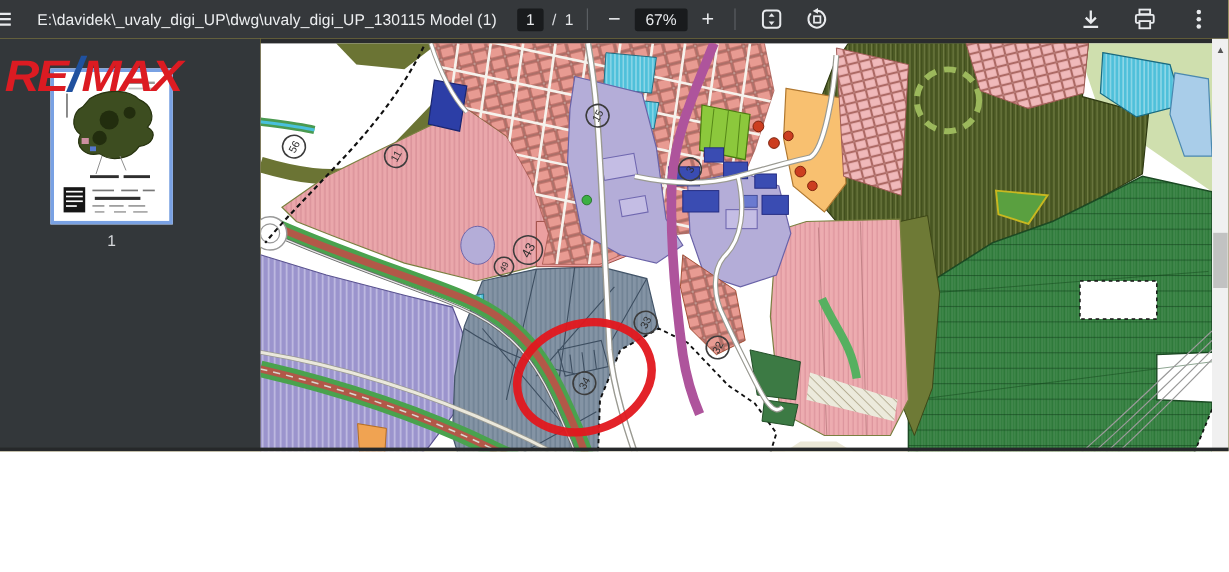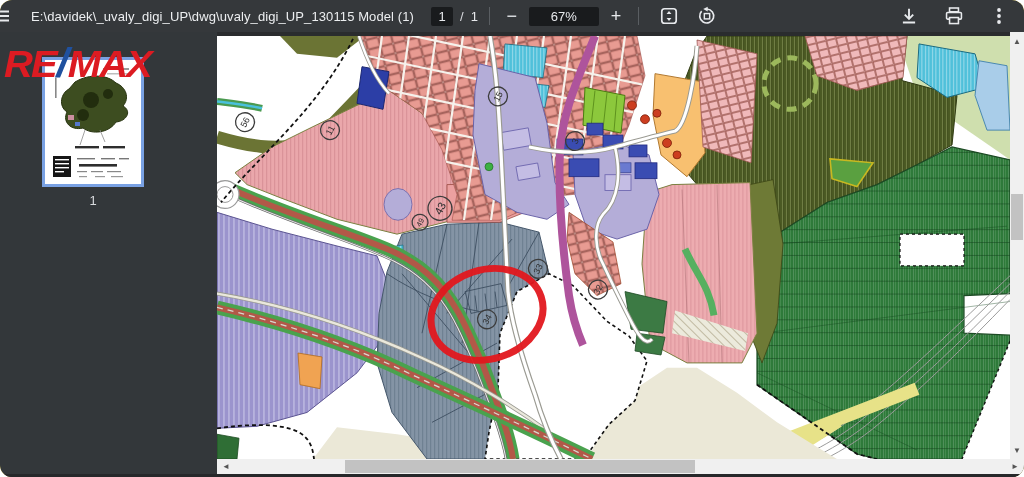--- a/index.html
+++ b/index.html
@@ -1,32 +1,32 @@
 <!DOCTYPE html>
 <html><head>
 <meta charset="utf-8">
 <style>
   * { margin:0; padding:0; box-sizing:border-box; }
   html,body { width:1024px; height:477px; overflow:hidden; background:#fff;
     font-family:"Liberation Sans", sans-serif; }
-  .app { position:relative; width:1024px; height:477px; background:#fde047; overflow:hidden;border-radius:12px; }
+  .app { position:relative; width:1024px; height:376px; background:#fde047; overflow:hidden; }
 
   
   .toolbar { height:32px; background:#35383b; display:flex; align-items:center;
     color:#e8eaed; font-size:13px; overflow:hidden; position:relative; z-index:20; }
   .menu-icon { width:18px; height:18px; margin-left:-7px; flex:0 0 auto; }
   .tb-title { margin-left:20px; white-space:nowrap; color:#eceef0; letter-spacing:0.1px; }
   .page-box { background:#191b1d; border-radius:2px; min-width:22px; height:19px;
     display:flex; align-items:center; justify-content:center; margin-left:17px; padding:0 4px; }
   .page-sep { margin:0 7px; color:#dadce0; }
   .tb-sep { width:1px; height:18px; background:#5a5e62; margin:0 11px; }
   .tb-btn { background:none; border:none; color:#e8eaed; cursor:pointer;
     display:flex; align-items:center; justify-content:center; font-family:inherit; }
   .minus-btn,.plus-btn { font-size:18px; width:22px; height:22px; line-height:20px; }
-  .zoom-box { background:#191b1d; border-radius:2px; height:19px; padding:0 22px;
+  .zoom-box { background:#191b1d; border-radius:2px; height:19px; padding:0 9px;
     display:flex; align-items:center; margin:0 6px; }
   .icon-btn { width:20px; height:20px; margin:0 9px; }
   .tb-right { margin-left:auto; display:flex; align-items:center; gap:25px; margin-right:15px; }
   .tb-right .tb-btn { width:20px; height:20px; margin:0; }
 
   
   .body { display:flex; height:445px; position:relative; }
   .sidebar { width:217px; background:#33373a; position:relative; flex:0 0 auto; }
   .thumb-wrap { position:absolute; left:42px; top:25px; width:102px; }
   .thumb { width:102px; height:130px; background:#fff; border:3px solid #79a1e3; cursor:pointer; }

